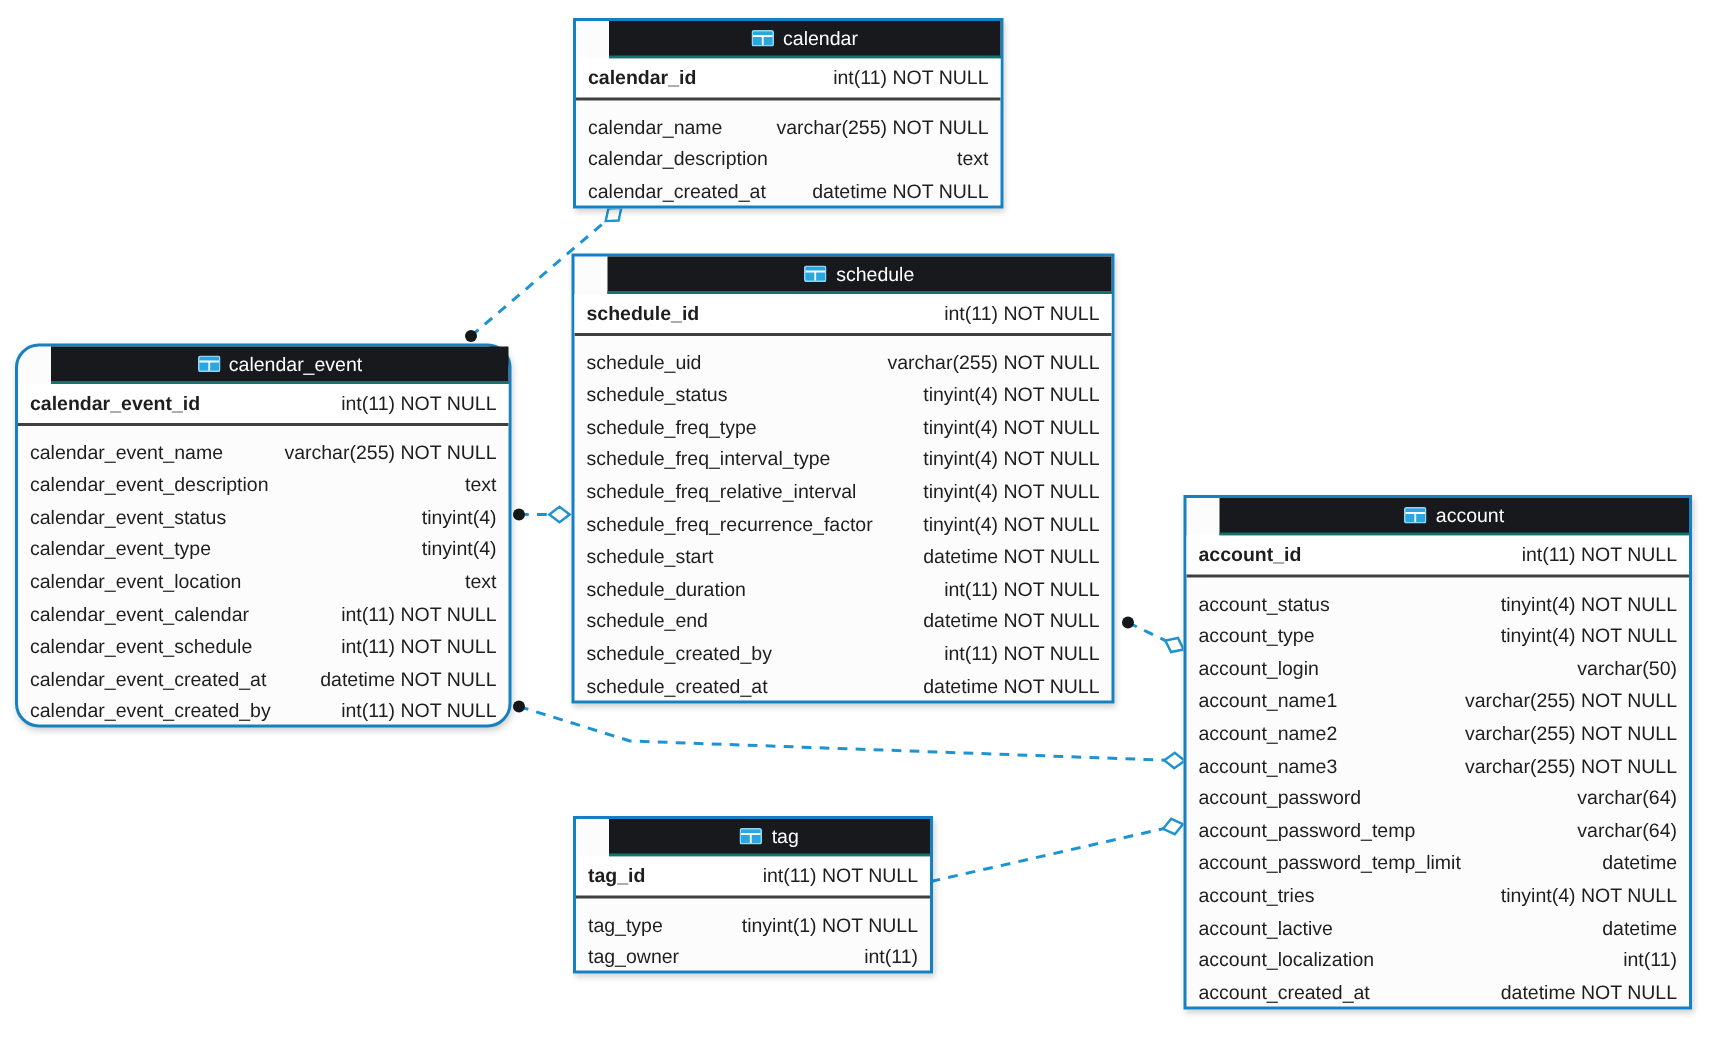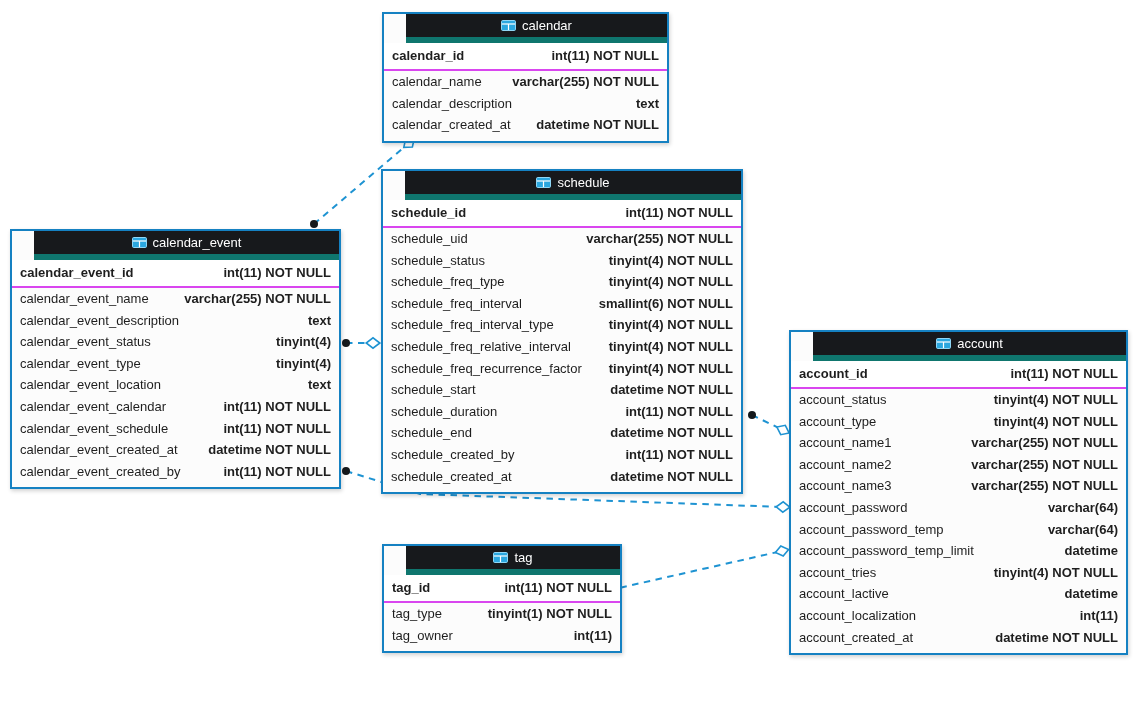--- a/index.html
+++ b/index.html
@@ -22,42 +22,42 @@
     box-shadow:1px 2px 4px rgba(0,0,0,0.18);
     box-sizing:border-box;
   }
   .tbl-header {
     height:23px;
     background:#17191c;
     color:#ffffff;
     display:flex; align-items:center; justify-content:center;
     gap:6px;
     font-size:13px;
-    border-bottom:6px solid #0f766e;
+    border-bottom:2px solid #0f766e;
     margin-left:22px;
   }
   .pk-row {
     display:flex; align-items:center; justify-content:space-between;
     padding:4px 8px;
     background:#ffffff;
-    border-bottom:2px solid #d946ef;
+    border-bottom:2px solid #404040;
     font-size:13px; color:#1e1e1e;
     line-height:18px;
   }
   .pk-row .col-name { font-weight:bold; }
   .cols { padding:3px 0 2px 0; }
   .col-row {
-    display:flex; align-items:flex-start; justify-content:space-between;
+    display:flex; align-items:flex-end; justify-content:space-between;
     height:21.6px;
     padding:0 8px;
     font-size:13px; color:#1e1e1e;
     white-space:nowrap;
   }
   .col-name { margin-right:12px; }
-  .col-type { margin-left:auto; text-align:right;font-weight:bold; }
+  .col-type { margin-left:auto; text-align:right; }
 </style>
 </head>
 <body>
 
 <div class="canvas" id="canvas">
     <svg width="1144" height="707" class="rel-layer">
       <g>
         <polyline points="314,224 409,143" class="rel-line"></polyline>
         <circle cx="314" cy="224" r="4" class="rel-dot"></circle>
         <polygon points="414.2,138.6 412.4,147.0 403.8,147.4 405.6,139.0" class="rel-diamond"></polygon>
@@ -131,24 +131,20 @@
         </div>
         <div class="col-row">
           <span class="col-name">schedule_status</span>
           <span class="col-type">tinyint(4) NOT NULL</span>
         </div>
         <div class="col-row">
           <span class="col-name">schedule_freq_type</span>
           <span class="col-type">tinyint(4) NOT NULL</span>
         </div>
         <div class="col-row">
-          <span class="col-name">schedule_freq_interval</span>
-          <span class="col-type">smallint(6) NOT NULL</span>
-        </div>
-        <div class="col-row">
           <span class="col-name">schedule_freq_interval_type</span>
           <span class="col-type">tinyint(4) NOT NULL</span>
         </div>
         <div class="col-row">
           <span class="col-name">schedule_freq_relative_interval</span>
           <span class="col-type">tinyint(4) NOT NULL</span>
         </div>
         <div class="col-row">
           <span class="col-name">schedule_freq_recurrence_factor</span>
           <span class="col-type">tinyint(4) NOT NULL</span>
@@ -168,21 +164,21 @@
         <div class="col-row">
           <span class="col-name">schedule_created_by</span>
           <span class="col-type">int(11) NOT NULL</span>
         </div>
         <div class="col-row">
           <span class="col-name">schedule_created_at</span>
           <span class="col-type">datetime NOT NULL</span>
         </div>
       </div>
   </div>
-    <div class="db-table" style="left: 10px; top: 229px; width: 331px;">
+    <div class="db-table" style="left: 10px; top: 229px; width: 331px; border-radius: 16px;">
     <div class="tbl-header">
       <svg class="tbl-icon" width="15" height="11" viewBox="0 0 15 11" aria-hidden="true">
         <rect x="0.5" y="0.5" width="14" height="10" rx="1.2" fill="#2ba7df" stroke="#8fd6f5" stroke-width="1"></rect>
         <line x1="1" y1="4" x2="14" y2="4" stroke="#ffffff" stroke-width="1.2"></line>
         <line x1="7.5" y1="4" x2="7.5" y2="10" stroke="#ffffff" stroke-width="1.2"></line>
       </svg>
       <span>calendar_event</span>
     </div>
     <div class="pk-row">
       <span class="col-name">calendar_event_id</span>
@@ -243,20 +239,24 @@
     <div class="cols">
         <div class="col-row">
           <span class="col-name">account_status</span>
           <span class="col-type">tinyint(4) NOT NULL</span>
         </div>
         <div class="col-row">
           <span class="col-name">account_type</span>
           <span class="col-type">tinyint(4) NOT NULL</span>
         </div>
         <div class="col-row">
+          <span class="col-name">account_login</span>
+          <span class="col-type">varchar(50)</span>
+        </div>
+        <div class="col-row">
           <span class="col-name">account_name1</span>
           <span class="col-type">varchar(255) NOT NULL</span>
         </div>
         <div class="col-row">
           <span class="col-name">account_name2</span>
           <span class="col-type">varchar(255) NOT NULL</span>
         </div>
         <div class="col-row">
           <span class="col-name">account_name3</span>
           <span class="col-type">varchar(255) NOT NULL</span>

